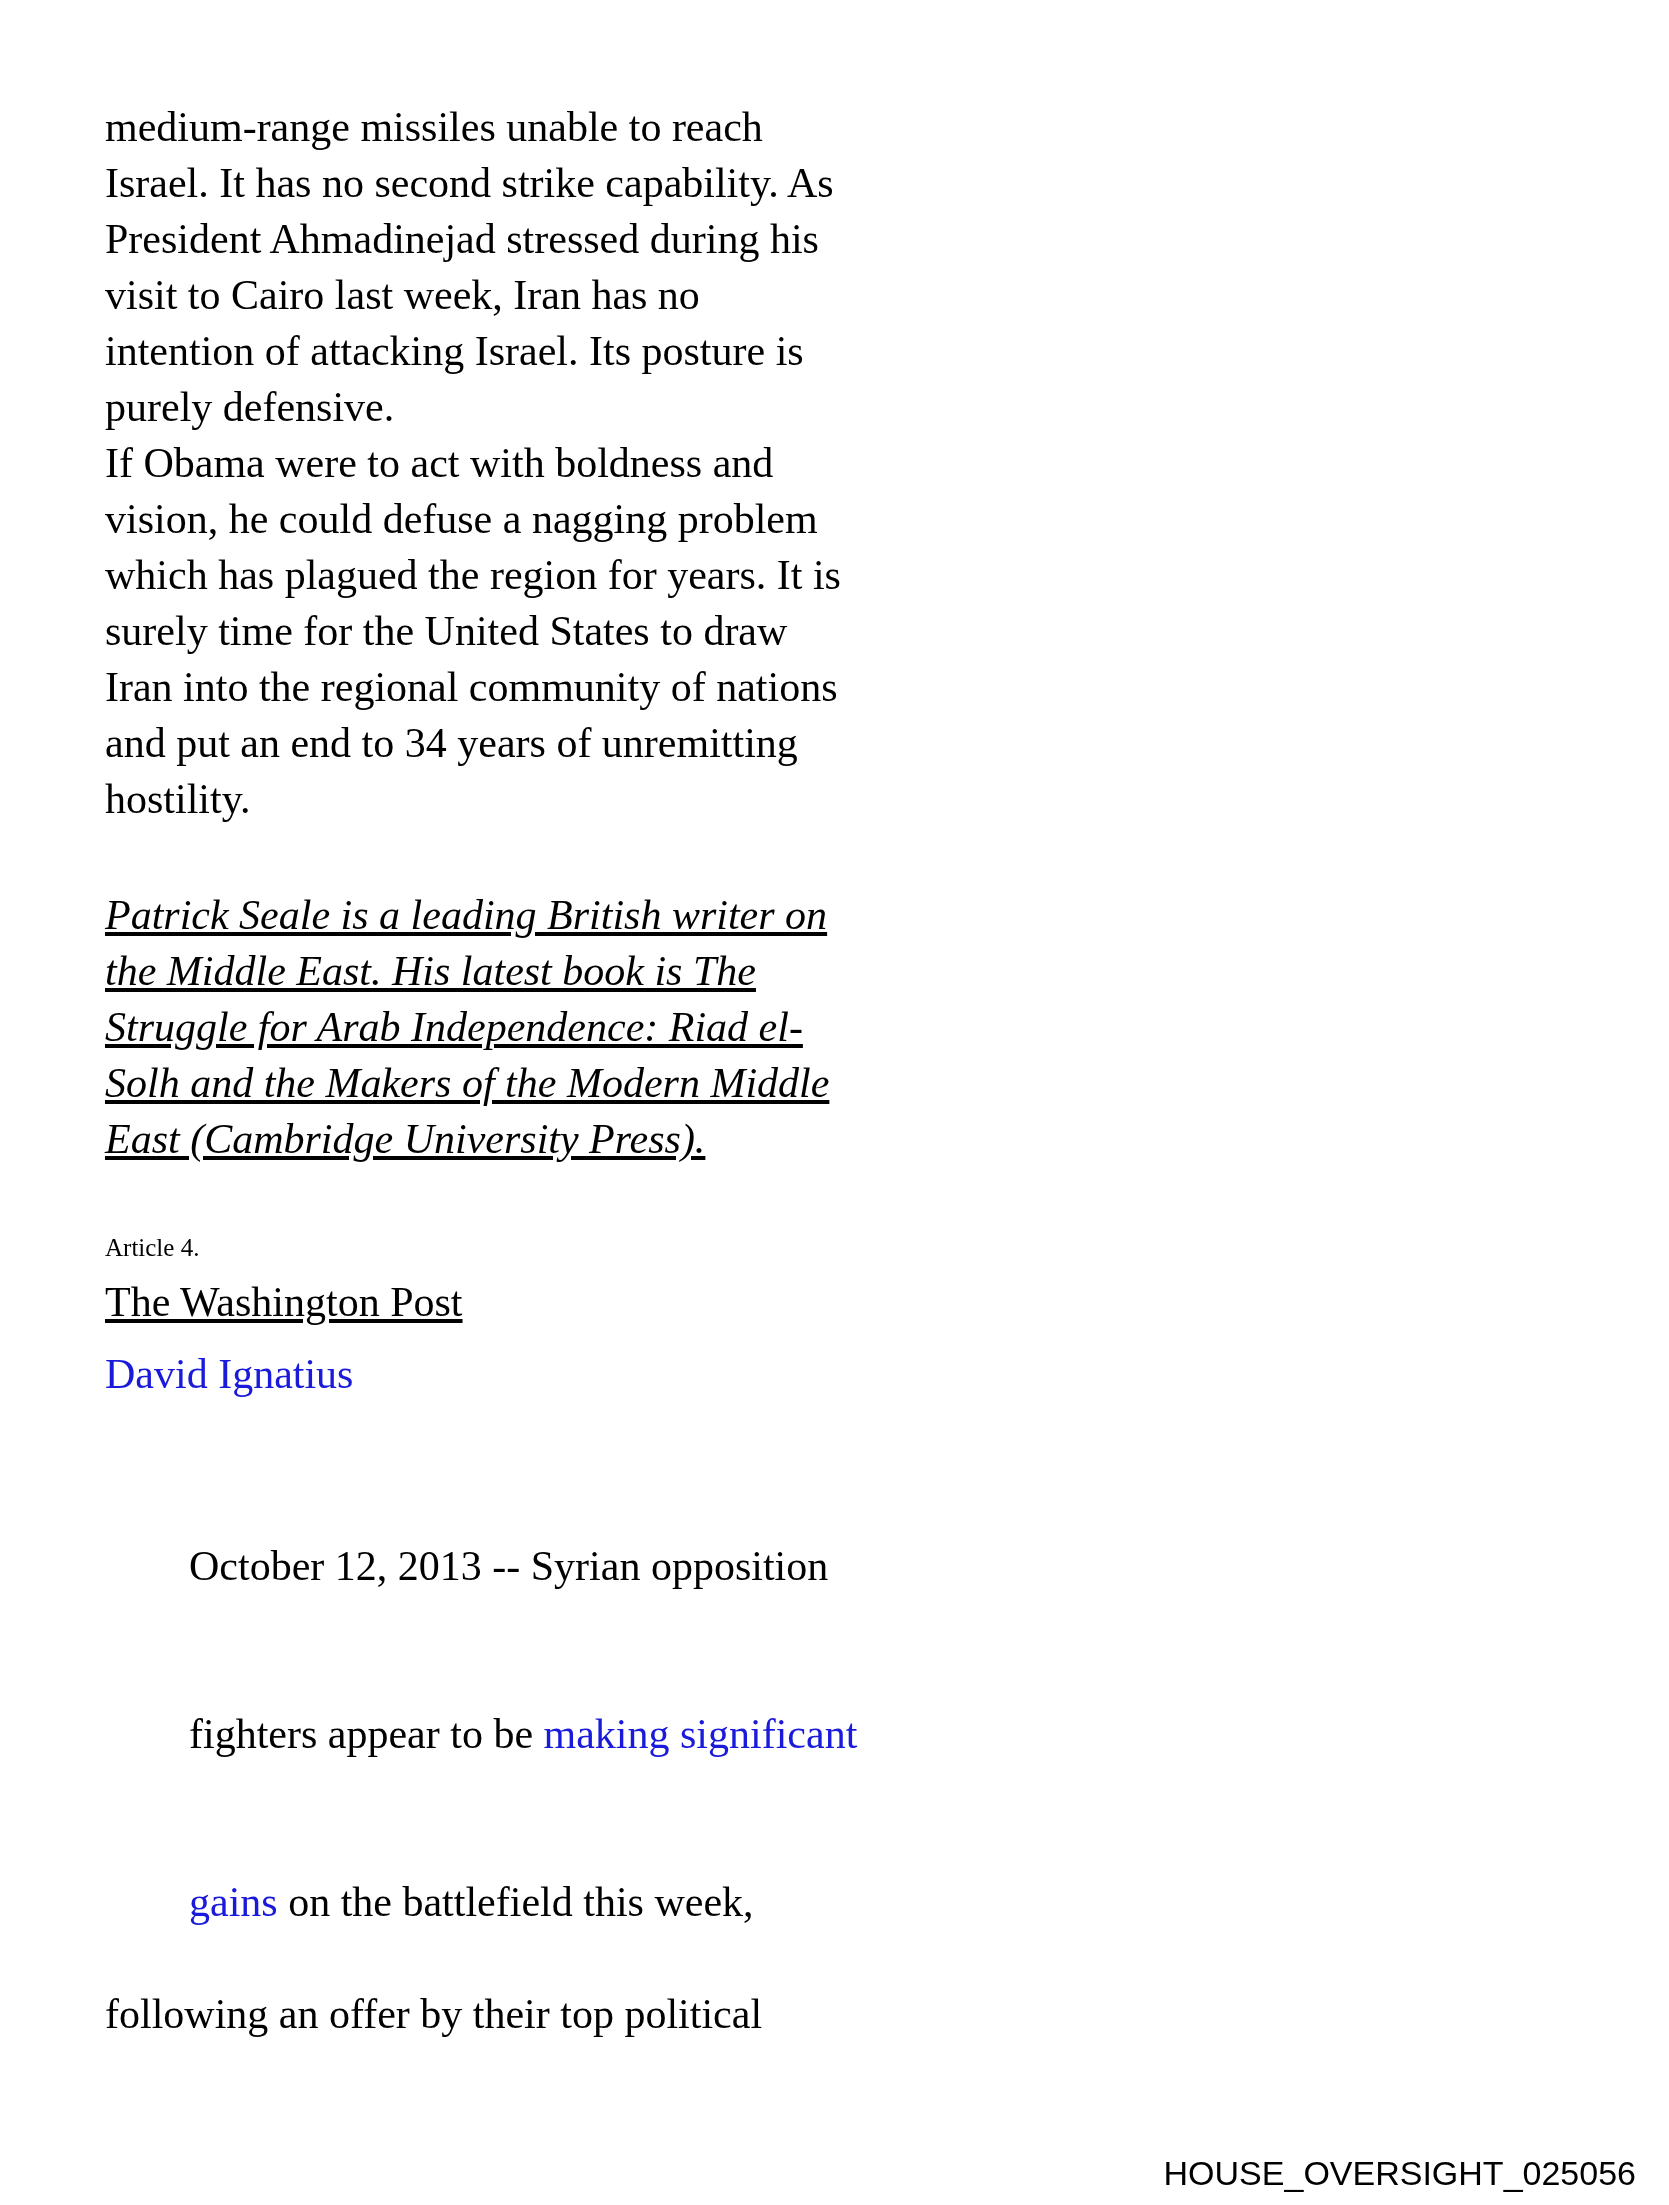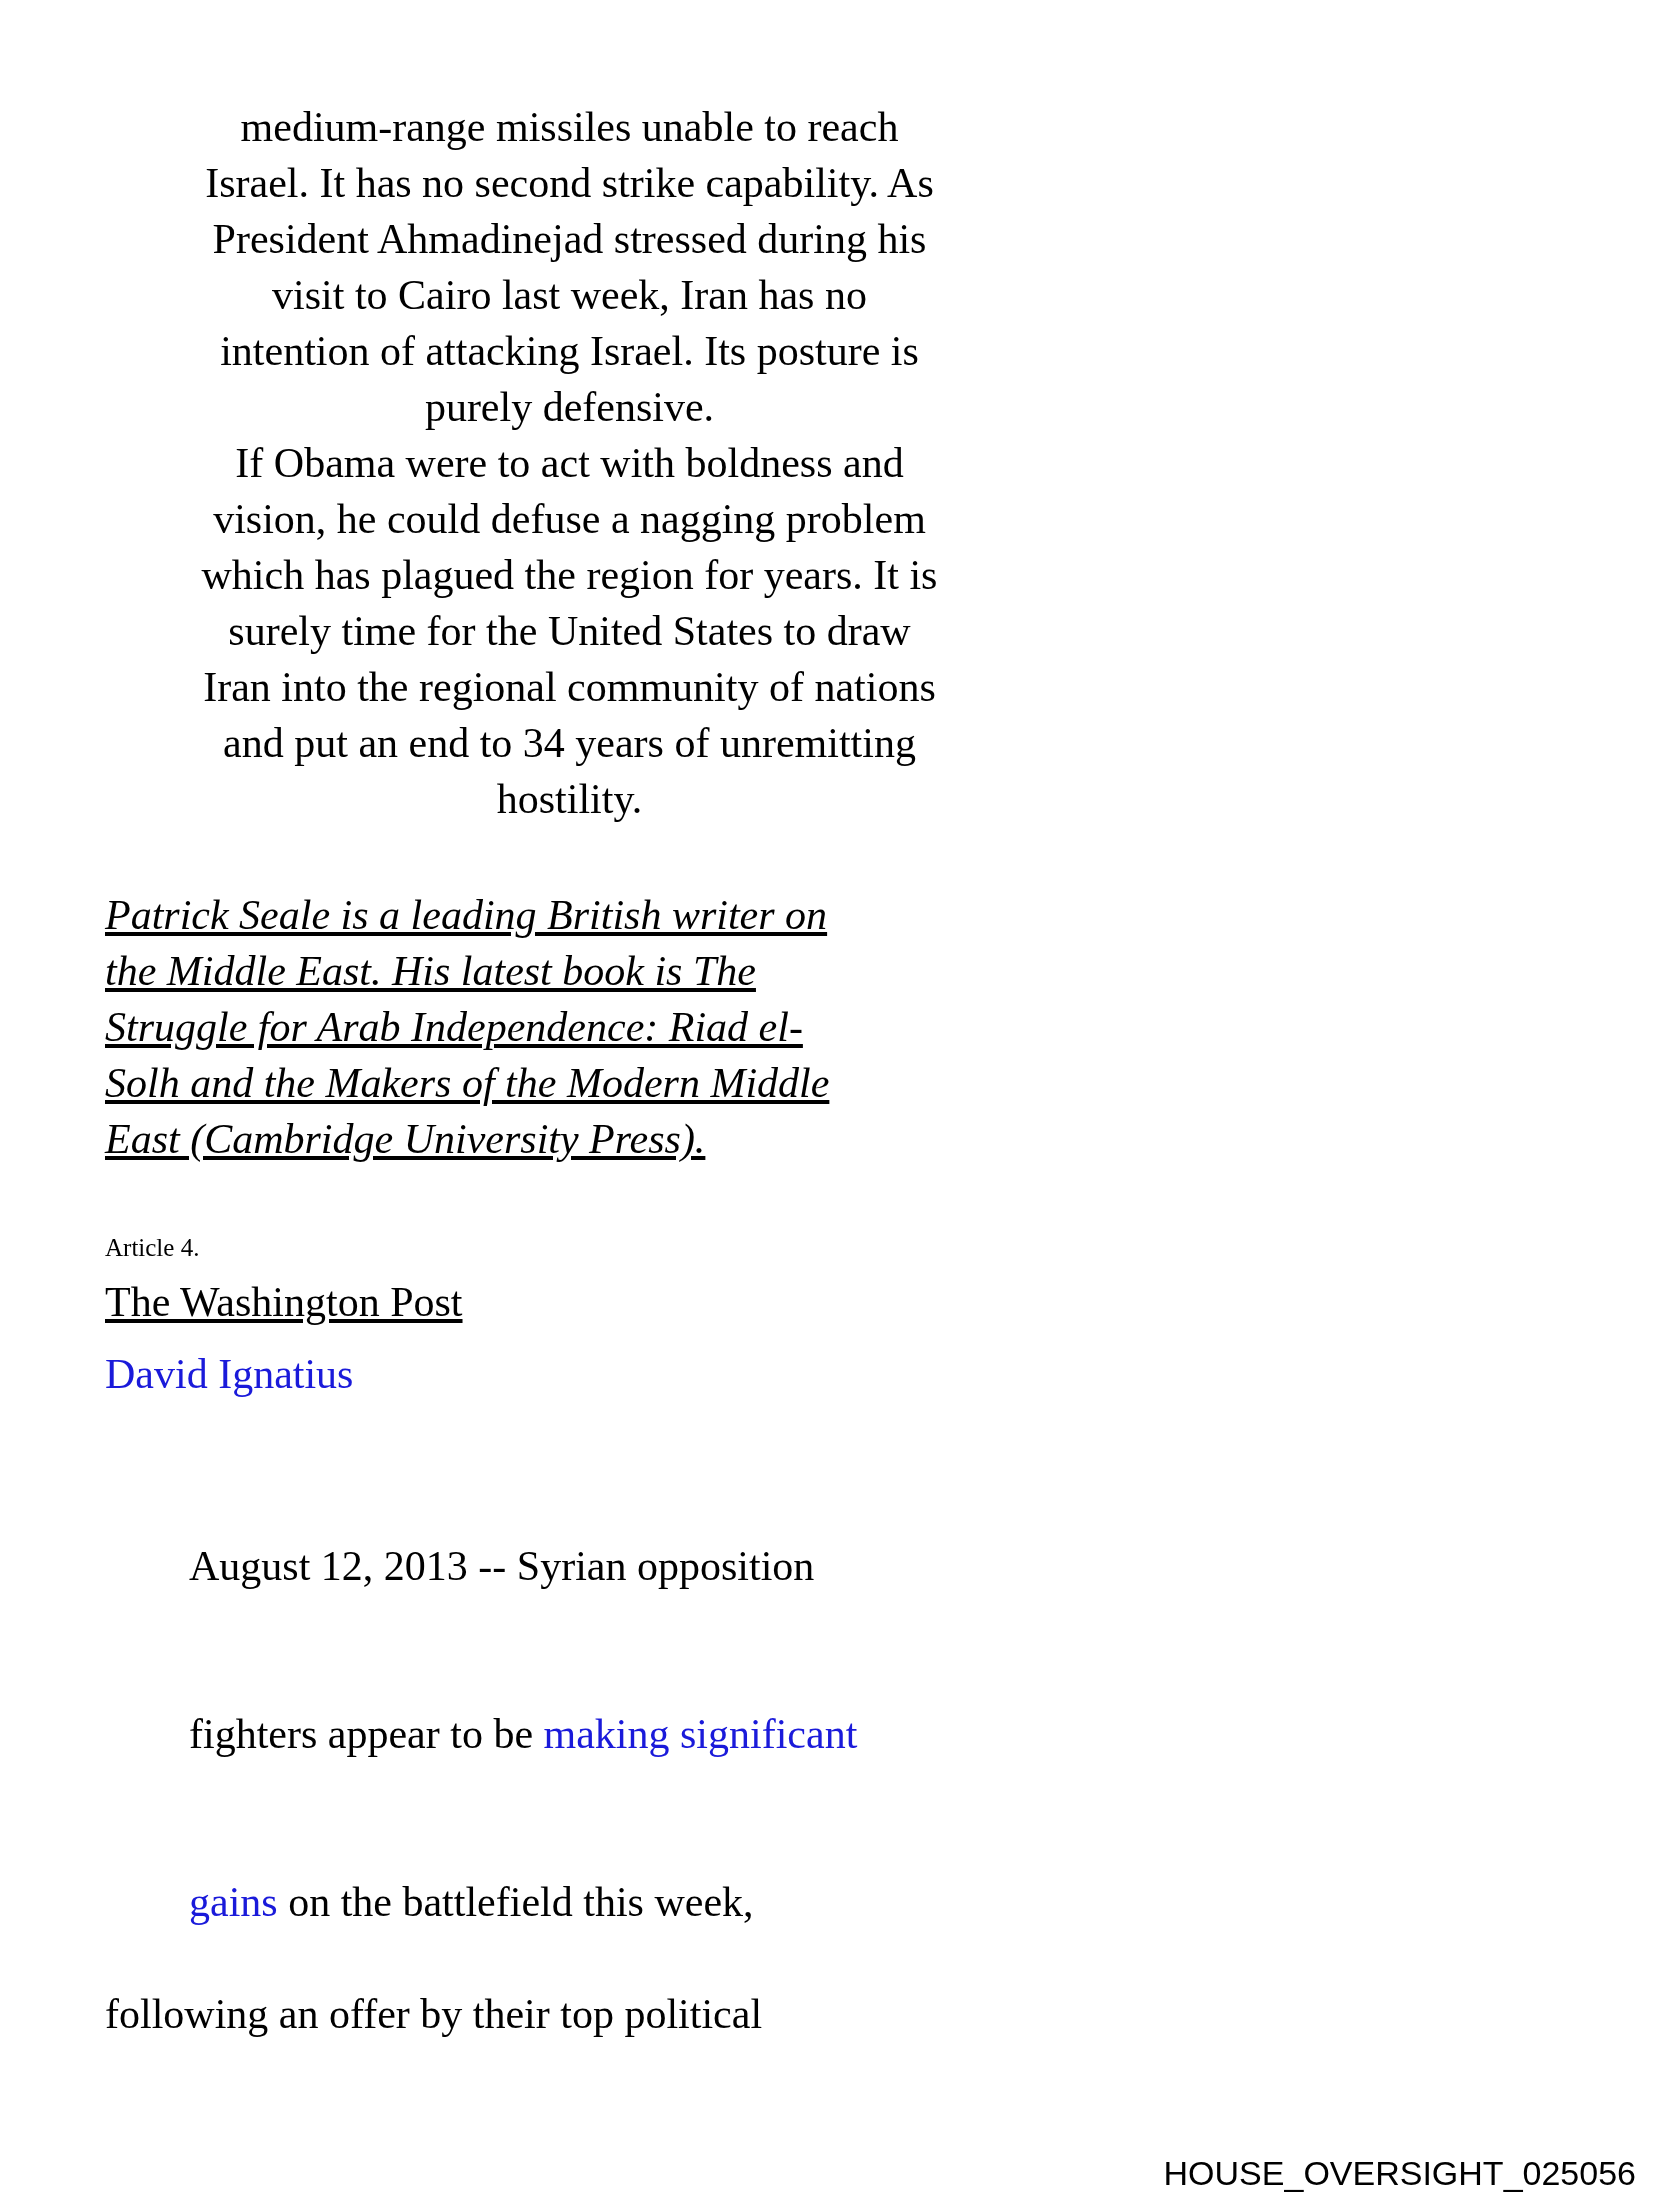--- a/index.html
+++ b/index.html
@@ -16,21 +16,20 @@
     position: absolute;
     left: 105px;
     top: 99px;
     width: 929px;
   }
   .body-para {
     margin: 0;
     font-size: 42px;
     line-height: 56px;
     white-space: pre-line;
-    text-align: center;
   }
   .author-note {
     margin: 60px 0 0 0;
     font-style: italic;
     font-size: 42px;
     line-height: 56px;
     white-space: pre-line;
     text-decoration: underline;
   }
   .article-label {
@@ -112,21 +111,21 @@
 
     <div class="source-line">The Washington Post</div>
 
 
     <div class="author-line">
       <a class="link">David Ignatius</a>
     </div>
 
     <div class="feb-para">
       <div class="feb-line">
-        <span>August 12, 2013 -- Syrian opposition</span>
+        <span>October 12, 2013 -- Syrian opposition</span>
       </div>
       <div class="feb-line">
         <span>fighters appear to be </span><a class="link">making significant</a>
       </div>
       <div class="feb-line">
         <a class="link">gains</a><span> on the battlefield this week,</span>
       </div>
       <div class="feb-line">following an offer by their top political</div>
 
     </div>

